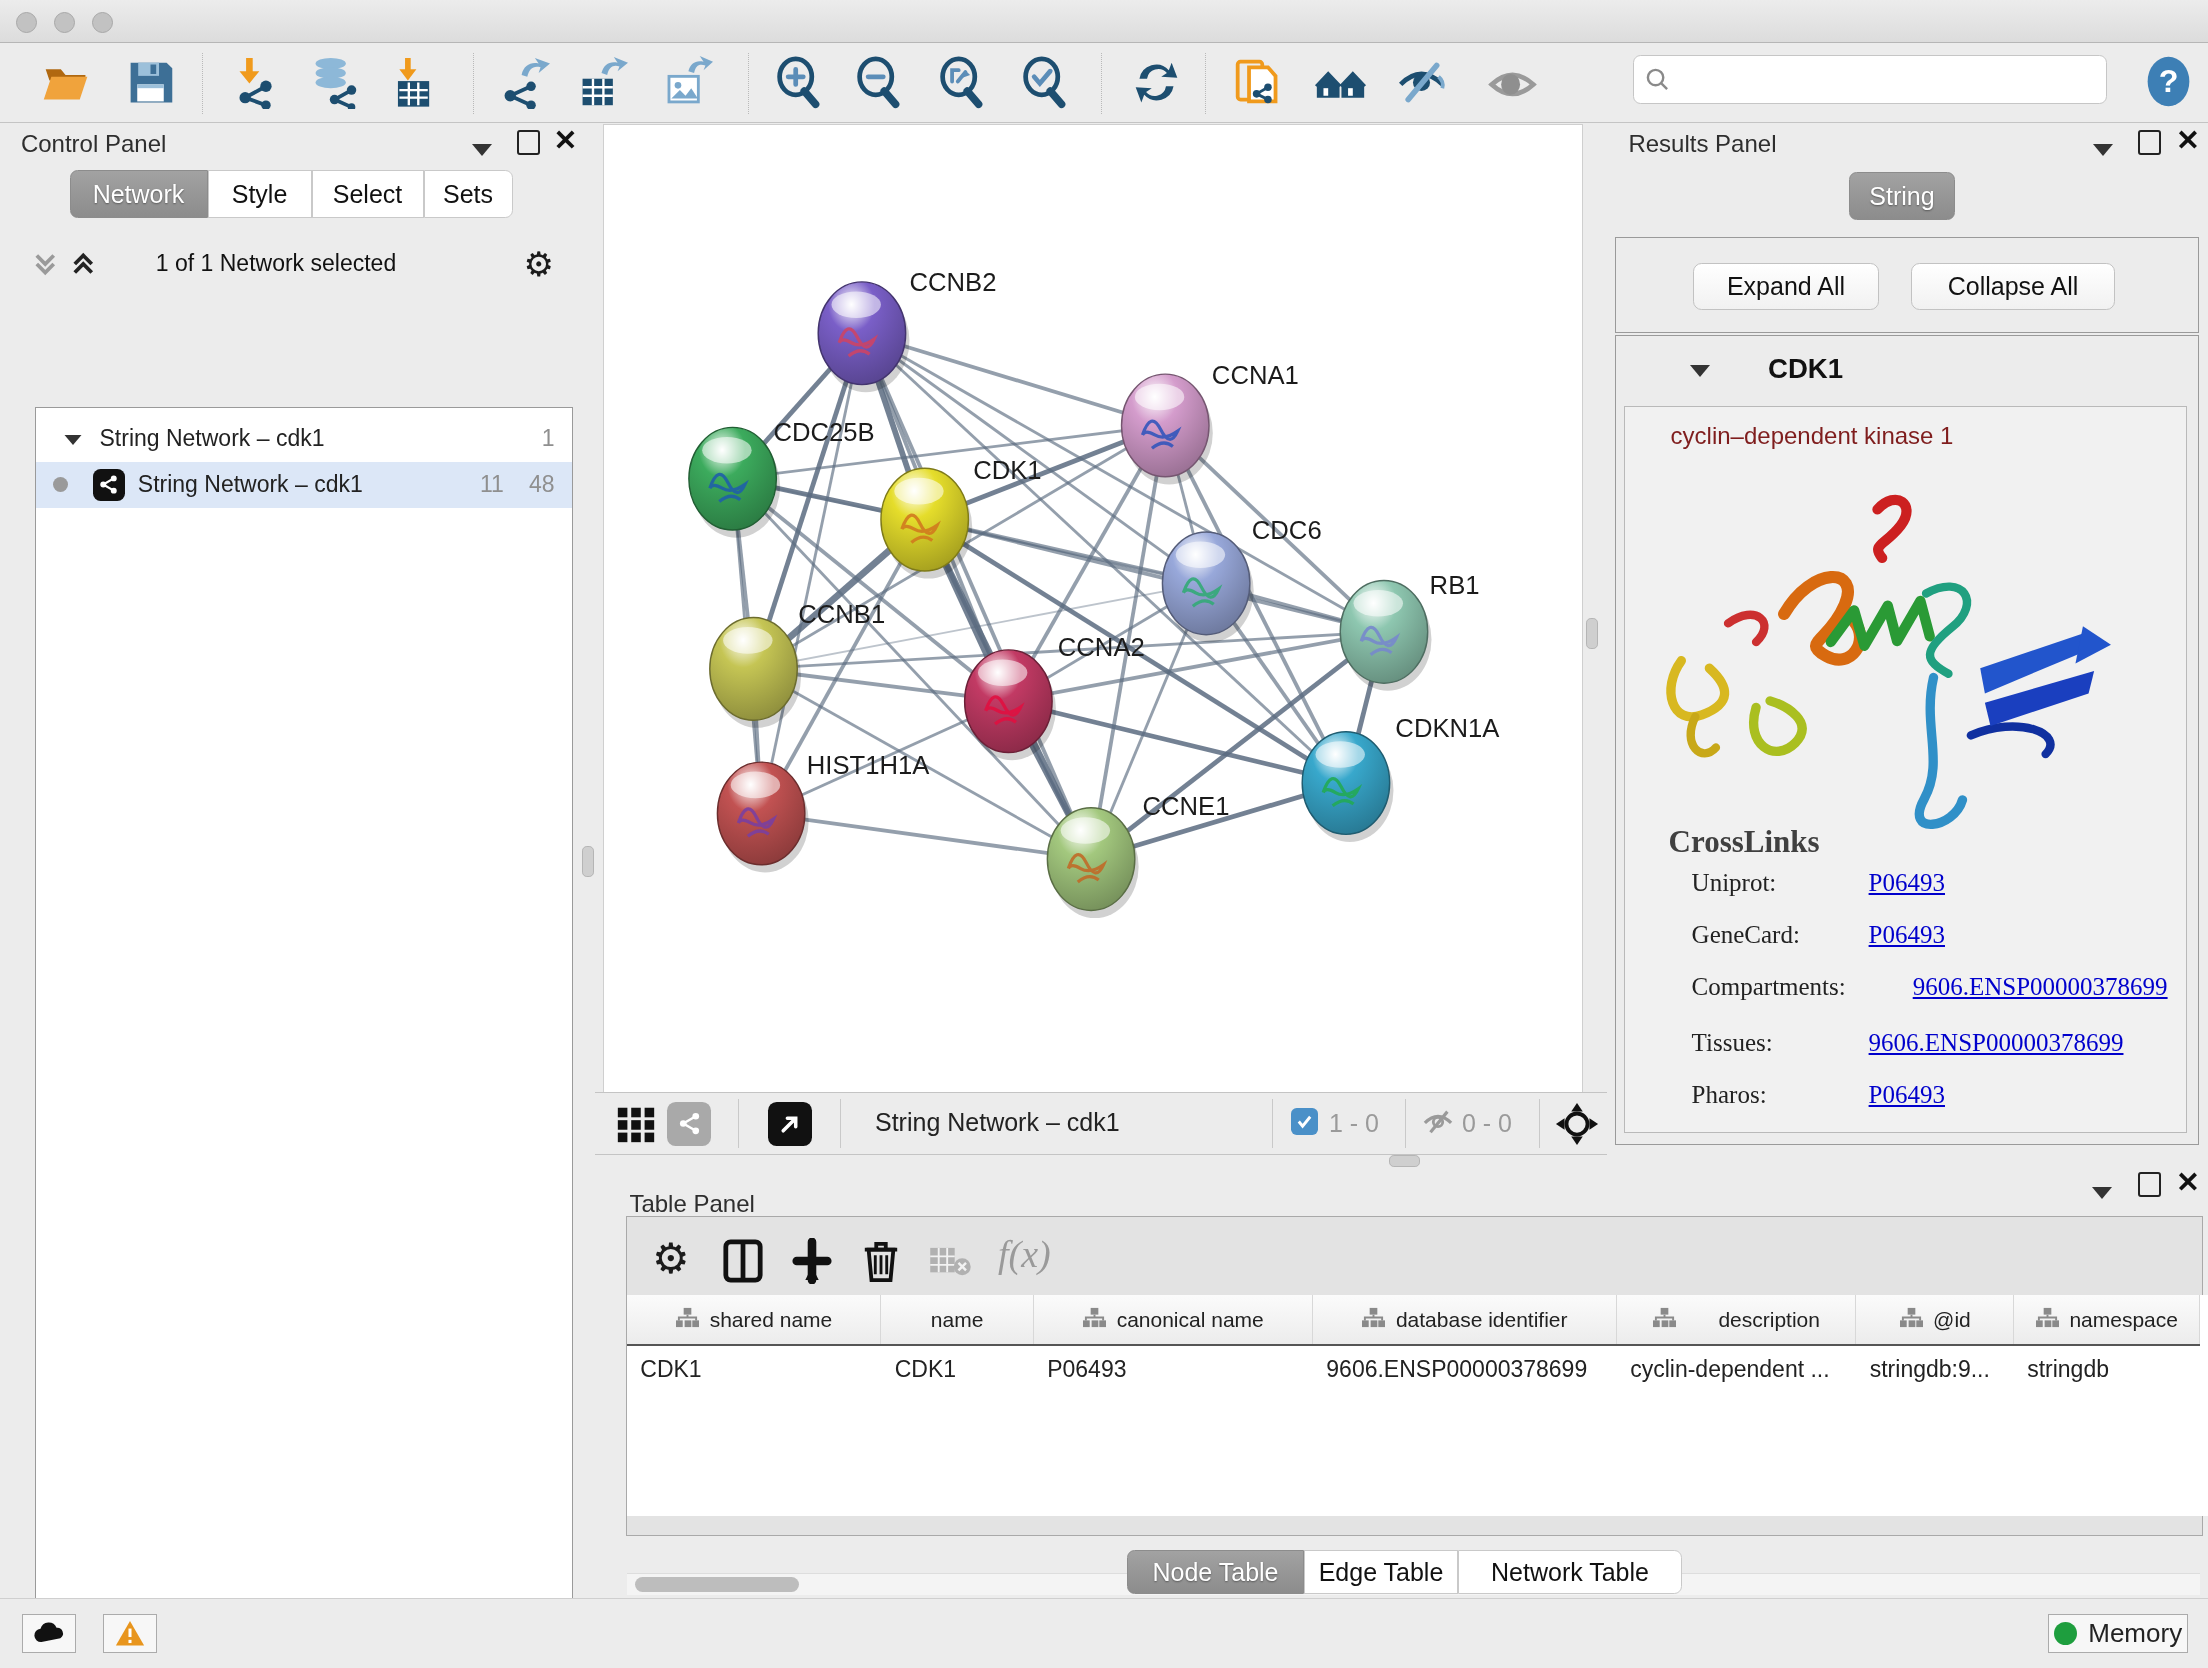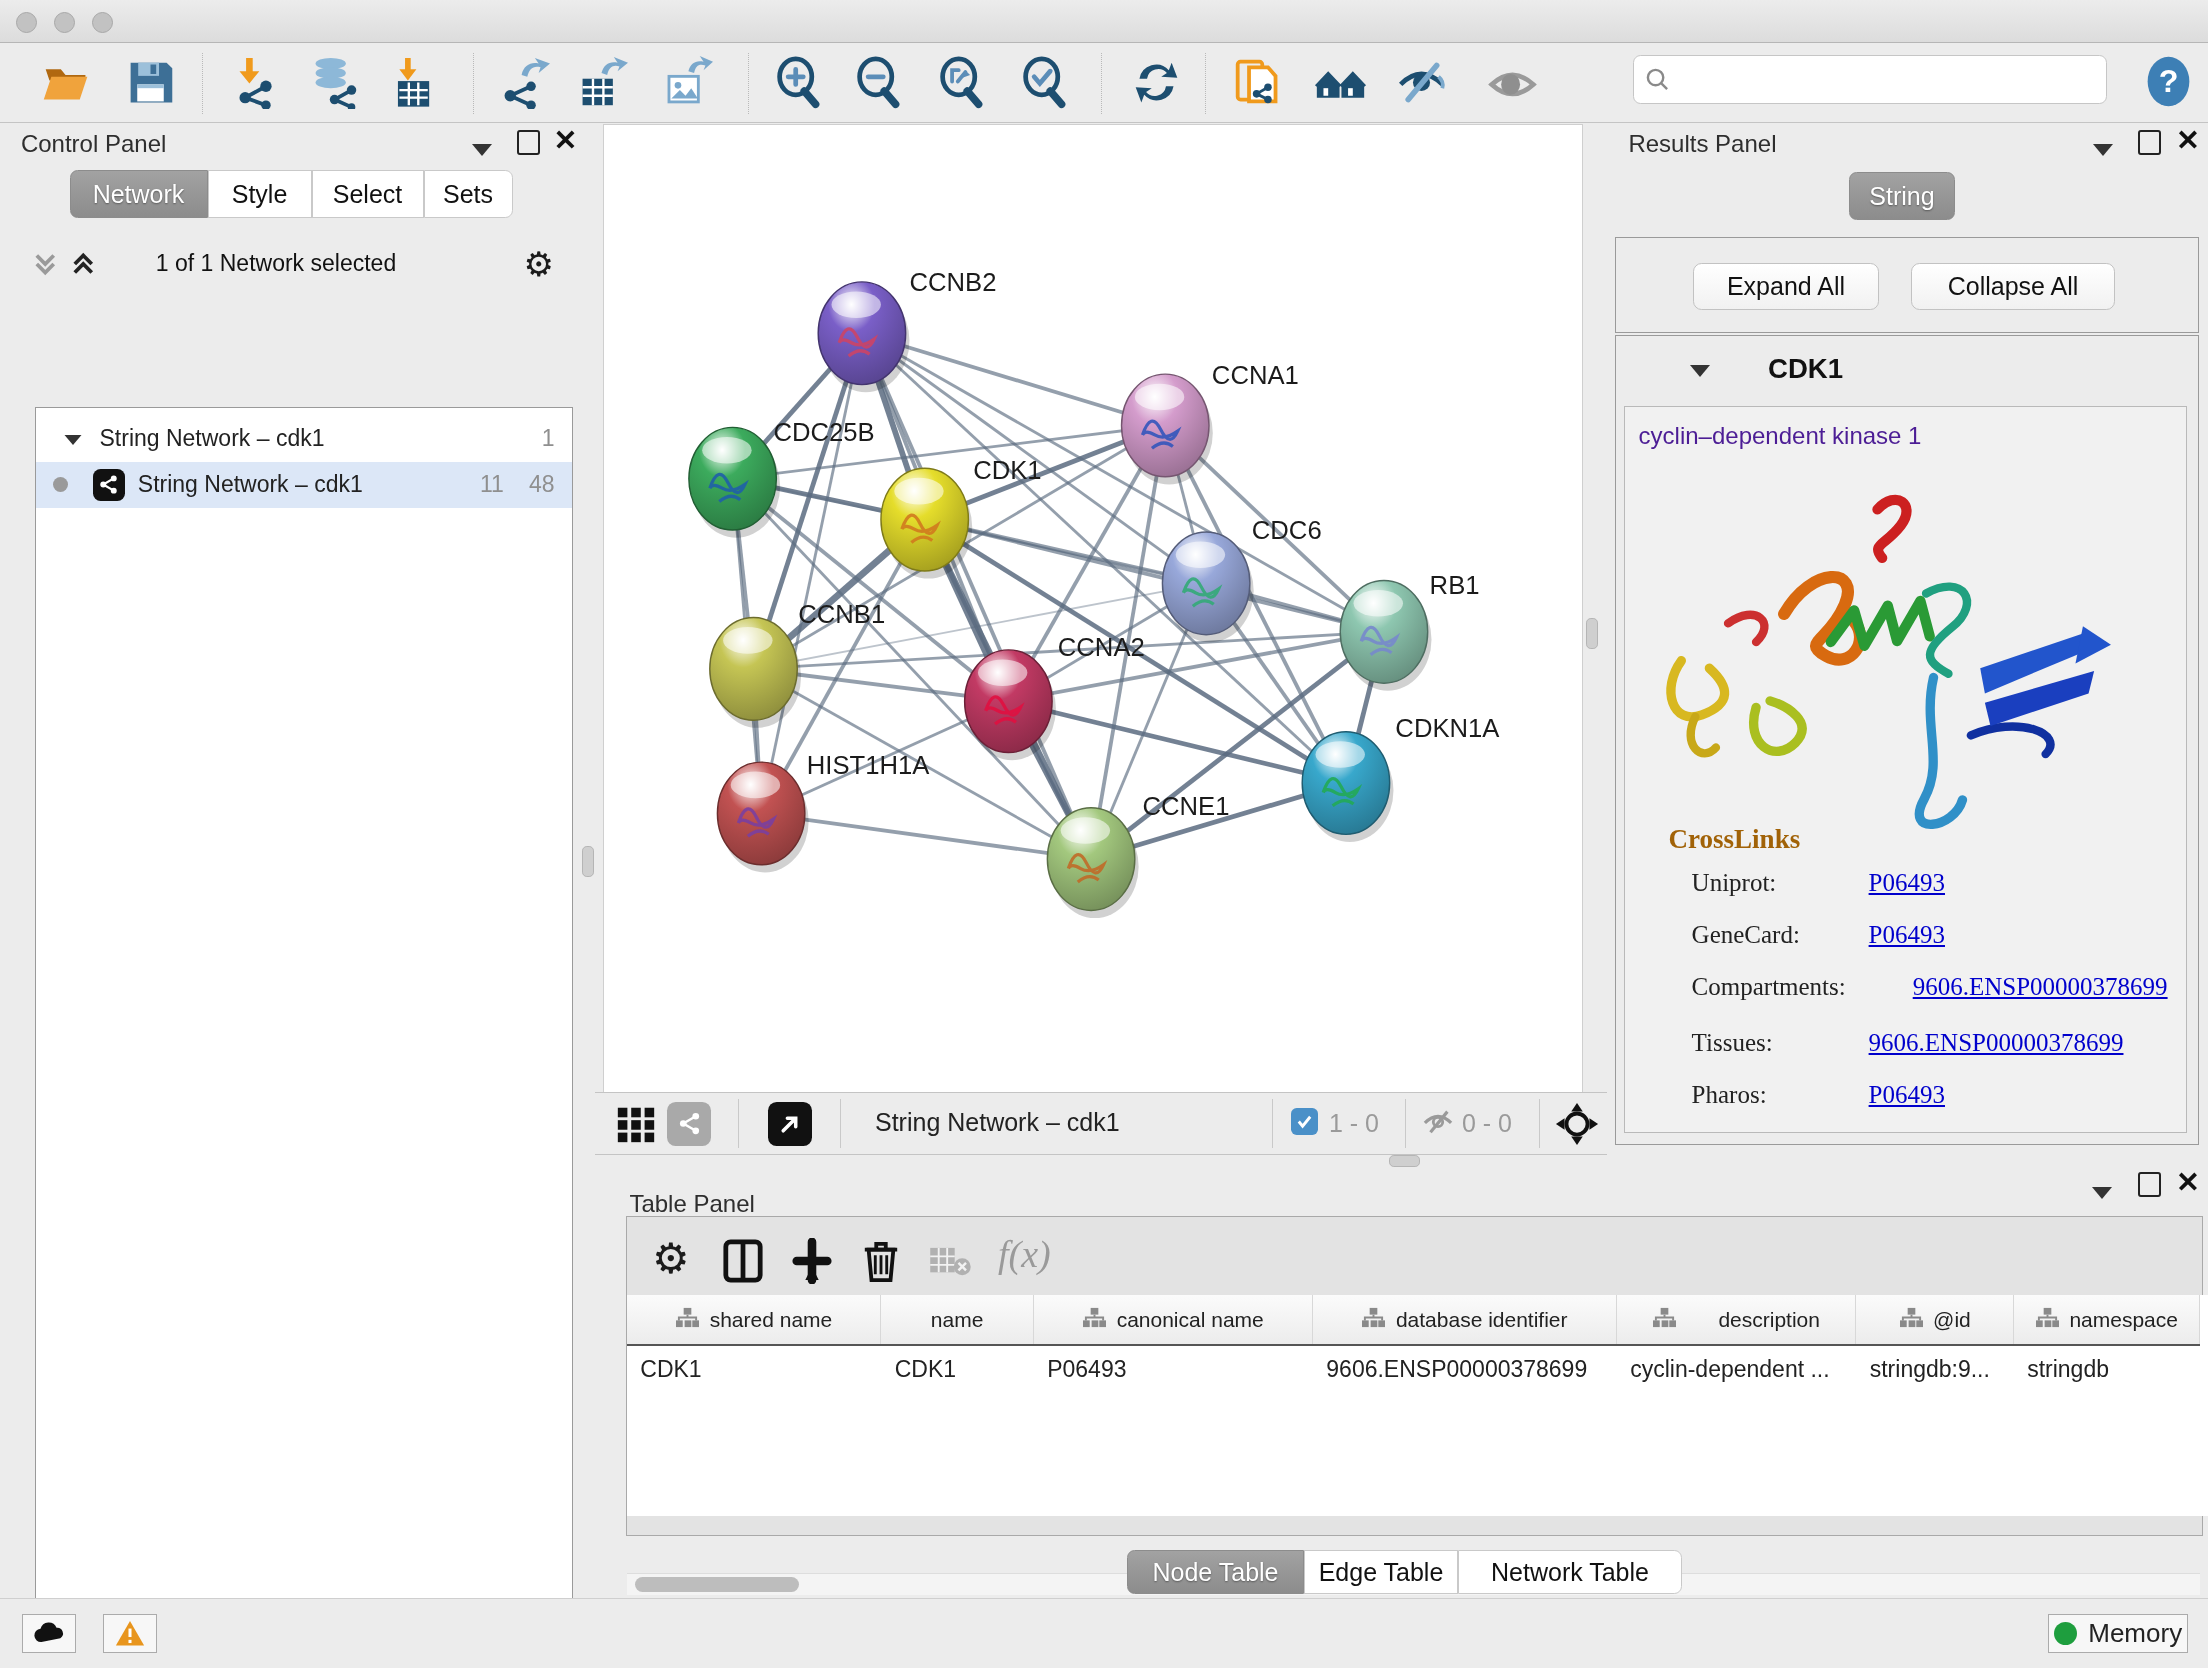--- a/index.html
+++ b/index.html
@@ -557,40 +557,40 @@
   <div class="seg-tab sel" style="left:232px;top:48px;width:106px;border-radius:7.6px">String</div>
 </div>
 <div id="rp-box-buttons" class="abs">
   <div class="rp-btn" style="left:77px;top:25px;width:184px">Expand All</div>
   <div class="rp-btn" style="left:295px;top:25px;width:202px">Collapse All</div>
 </div>
 <div id="rp-box-main" class="abs">
   <span class="abs" style="left:74px;top:27px"><span class="tri-down"></span></span>
   <span class="abs" style="left:152px;top:17px;font-size:27.6px;font-weight:bold;color:#111">CDK1</span>
   <div id="rp-inner">
-    <span class="abs" style="left:14px;top:15px;font-size:24px;color:#4c1d95">cyclin–dependent kinase 1</span>
+    <span class="abs" style="left:46px;top:15px;font-size:24px;color:#7f1d1d">cyclin–dependent kinase 1</span>
 
     <svg class="abs" style="left:19px;top:38px" width="523" height="409" viewBox="0 0 560 420">
       <g fill="none" stroke-linecap="round">
         <path d="M250,60 C270,38 292,55 275,77 S243,97 255,112" stroke="#cc2020" stroke-width="11"></path>
         <path d="M150,172 C180,120 232,122 215,162 S168,202 195,217 C222,232 242,200 225,180" stroke="#d86a10" stroke-width="13"></path>
         <path d="M90,182 C120,160 142,182 120,202" stroke="#cc3030" stroke-width="9"></path>
         <path d="M40,222 C18,252 30,292 62,280 S92,250 70,230" stroke="#d8b820" stroke-width="10"></path>
         <path d="M55,282 C40,312 62,332 77,315" stroke="#c8a818" stroke-width="9"></path>
         <path d="M120,272 C108,312 140,332 162,310 S152,270 135,265" stroke="#aabf20" stroke-width="10"></path>
         <path d="M200,202 L225,168 L236,206 L261,163 L271,201 L296,158 L306,196" stroke="#2a9a35" stroke-width="11" stroke-linejoin="round"></path>
         <path d="M302,150 C342,128 362,160 330,186 S300,222 326,236" stroke="#20a080" stroke-width="9"></path>
         <path d="M310,240 C298,292 322,330 300,370 S332,402 341,371" stroke="#3090c8" stroke-width="10"></path>
         <path d="M350,302 C400,280 452,300 430,322" stroke="#1030a0" stroke-width="9"></path>
       </g>
       <path d="M360,230 L470,193 L465,215 L365,257 Z" fill="#2255cc"></path>
       <path d="M365,267 L482,233 L476,257 L371,292 Z" fill="#1a3fbf"></path>
       <path d="M470,185 L500,205 L462,225 Z" fill="#2255cc"></path>
     </svg>
-    <span class="abs serif" style="left:44px;top:417px;font-size:27px;font-weight:bold;color:#a16207">CrossLinks</span>
+    <span class="abs serif" style="left:44px;top:417px;font-size:31px;font-weight:bold;color:#404040">CrossLinks</span>
     <div id="xl-rows" class="abs" style="left:67px;top:462px;width:476px">
         <div class="serif" style="display: flex; margin-bottom: 24px; font-size: 25px;">
           <span style="width: 177px;">Uniprot:</span>
           <span class="xl-link">P06493</span>
         </div>
         <div class="serif" style="display: flex; margin-bottom: 24px; font-size: 25px;">
           <span style="width: 177px;">GeneCard:</span>
           <span class="xl-link">P06493</span>
         </div>
         <div class="serif" style="display: flex; margin-bottom: 28px; font-size: 25px; gap: 47px;">

